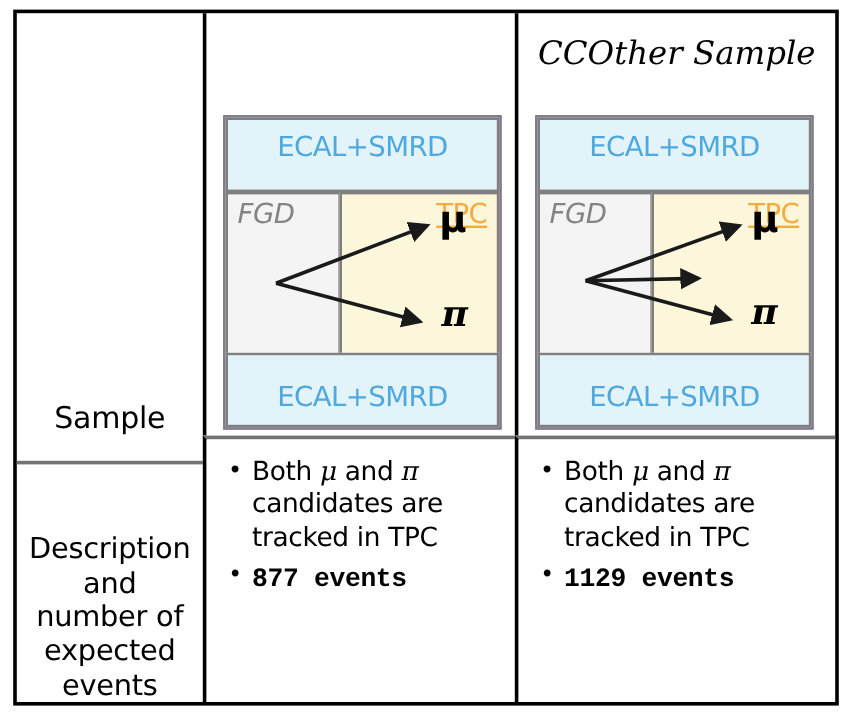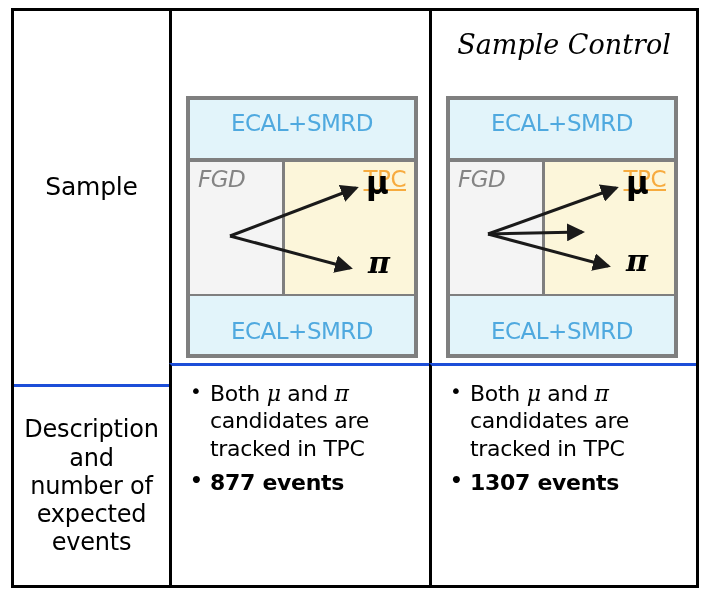--- a/index.html
+++ b/index.html
@@ -31,26 +31,26 @@
     display: grid;
     grid-template-columns: 155px 260px 1fr;
     grid-template-rows: 352px 1fr;
   }
   .cell {
     position: relative;
     box-sizing: border-box;
     overflow: hidden;
   }
   .vline { border-left: 3px solid #000; }
-  .hline { border-top: 3px solid #1d4ed8; }
+  .hline { border-top: 3px solid #737373; }
 
   
   .rowlabel {
     display: flex;
-    align-items: center;
+    align-items: flex-end;
     justify-content: center;
     text-align: center;
     font-family: "DejaVu Sans", sans-serif;
     font-size: 25px;
     color: #000;
     line-height: 1.18;
     letter-spacing: -0.2px;
     padding: 0 6px;
   }
   .rowlabel.desc { font-size: 24px; margin-top: 21px; }
@@ -184,21 +184,21 @@
     margin-bottom: 7px;
     letter-spacing: -0.3px;
   }
   .bullets li::before {
     content: "\2022";
     position: absolute;
     left: 2px;
     top: -1px;
     font-size: 20px;
   }
-  .bullets li.bold { font-weight: bold; }
+  .bullets li.bold { font-weight: bold; font-family: Liberation Mono, monospace; }
   .mathsym {
     font-family: "DejaVu Serif", serif;
     font-style: italic;
   }
 </style>
 </head>
 <body>
 
 <div class="table-wrap">
   <div class="grid">
@@ -236,21 +236,21 @@
           <span class="particle p-pi" style="left:180px; top:88px;">π</span>
         </div>
 
         <div class="band band-ecal bottom">
           <span class="ecal-text">ECAL+SMRD</span>
         </div>
       </div>
     </div>
 
     <div class="cell vline">
-      <div class="colhead">Sample Control</div>
+      <div class="colhead">CCOther Sample</div>
 
       <div class="detector det-b">
         <div class="band band-ecal top">
           <span class="ecal-text">ECAL+SMRD</span>
         </div>
 
         <div class="band band-mid">
           <div class="sub-fgd">
             <span class="sublabel lbl-fgd">FGD</span>
           </div>
@@ -289,18 +289,18 @@
     <div class="cell vline hline">
       <ul class="bullets">
         <li><span><span>Both </span><span class="mathsym">μ</span><span> and </span><span class="mathsym">π</span><span> candidates are tracked in TPC</span></span></li>
         <li class="bold"><span>877 events</span></li>
       </ul>
     </div>
 
     <div class="cell vline hline">
       <ul class="bullets">
         <li><span><span>Both </span><span class="mathsym">μ</span><span> and </span><span class="mathsym">π</span><span> candidates are tracked in TPC</span></span></li>
-        <li class="bold"><span>1307 events</span></li>
+        <li class="bold"><span>1129 events</span></li>
       </ul>
     </div>
 
   </div>
 </div>
 
 </body></html>

